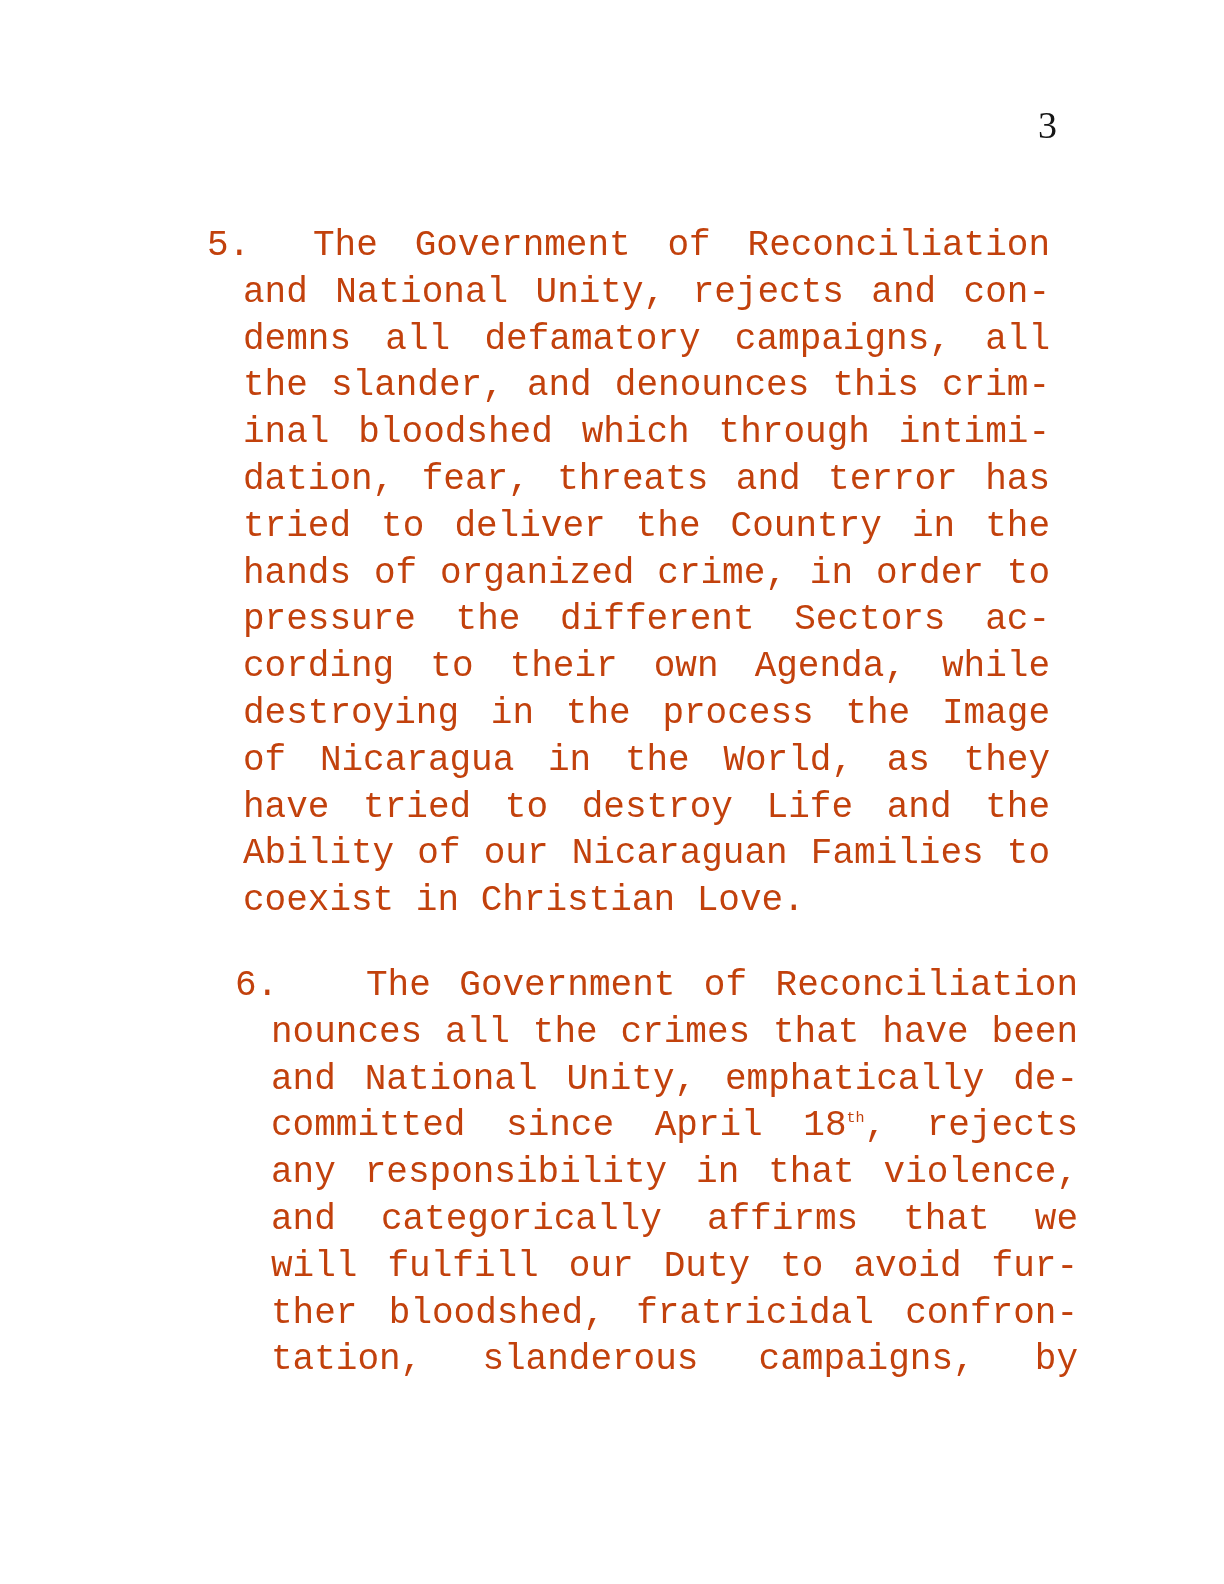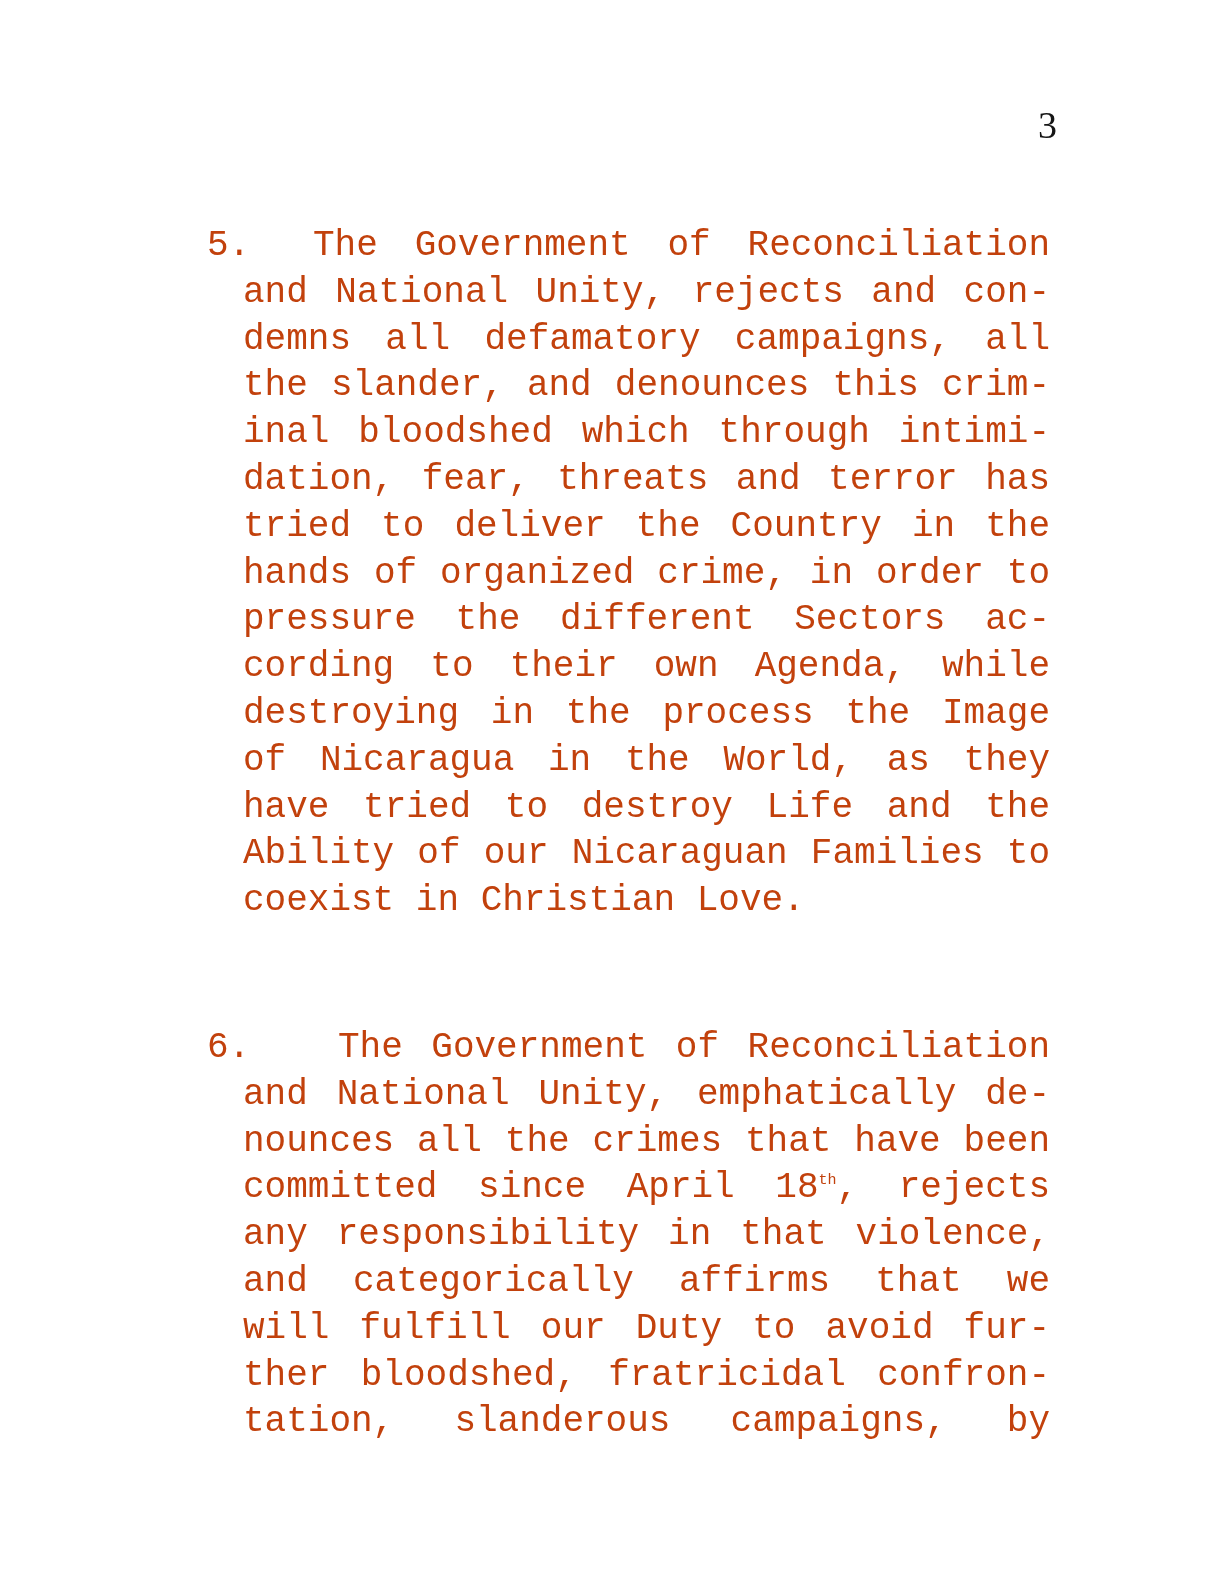--- a/index.html
+++ b/index.html
@@ -27,21 +27,21 @@
   }
   .doc-body {
     position: absolute;
     left: 0;
     top: 223px;
     font-family: "Liberation Mono", "DejaVu Sans Mono", monospace;
     font-size: 36px;
     line-height: 46.8px;
     color: #c2410c;
   }
-  .paragraph + .paragraph { margin-top: 100px; }
+  .paragraph + .paragraph { margin-top: 38px; padding-left: 28px; }
   .line {
     margin-left: 243px;
     width: 807px;
     text-align: justify;
     text-align-last: justify;
   }
   .line.first {
     margin-left: 207px;
     width: 843px;
   }
@@ -76,22 +76,22 @@
         <div class="line">pressure the different Sectors ac-</div>
         <div class="line">cording to their own Agenda, while</div>
         <div class="line">destroying in the process the Image</div>
         <div class="line">of Nicaragua in the World, as they</div>
         <div class="line">have tried to destroy Life and the</div>
         <div class="line">Ability of our Nicaraguan Families to</div>
         <div class="line last-left">coexist in Christian Love.</div>
       </div>
       <div class="paragraph">
         <div class="line first"><span class="para-number" style="width: 131px;">6.</span>The Government of Reconciliation</div>
+        <div class="line">nounces all the crimes that have been</div>
         <div class="line">and National Unity, emphatically de-</div>
-        <div class="line">nounces all the crimes that have been</div>
         <div class="line">committed since April 18<sup>th</sup>, rejects</div>
         <div class="line">any responsibility in that violence,</div>
         <div class="line">and categorically affirms that we</div>
         <div class="line">will fulfill our Duty to avoid fur-</div>
         <div class="line">ther bloodshed, fratricidal confron-</div>
         <div class="line">tation, slanderous campaigns, by</div>
       </div>
     </main>
 </div>
 

